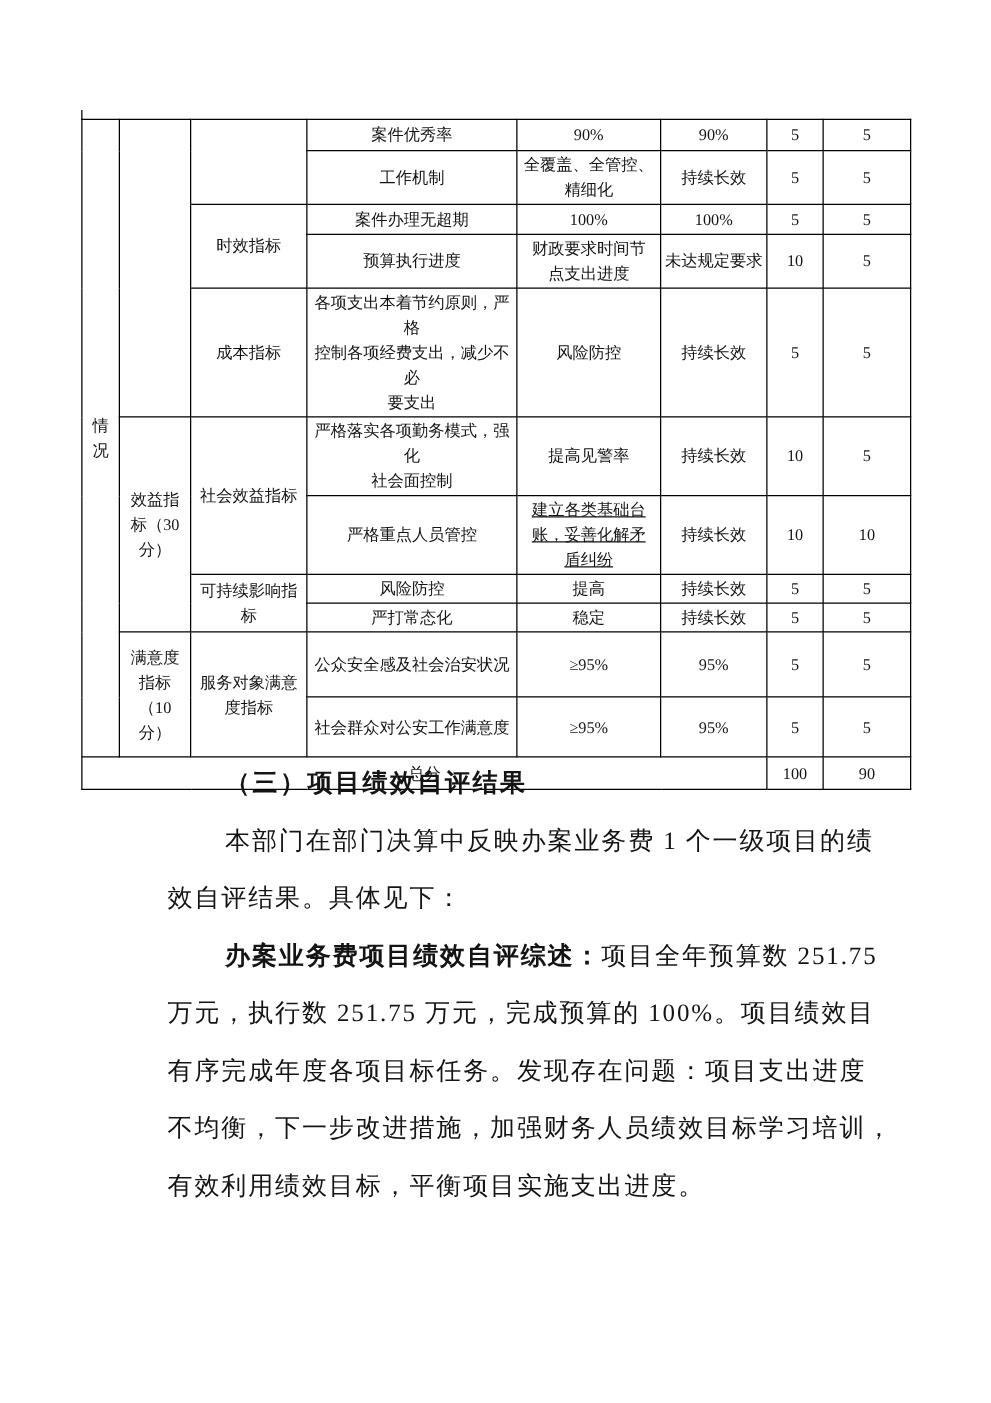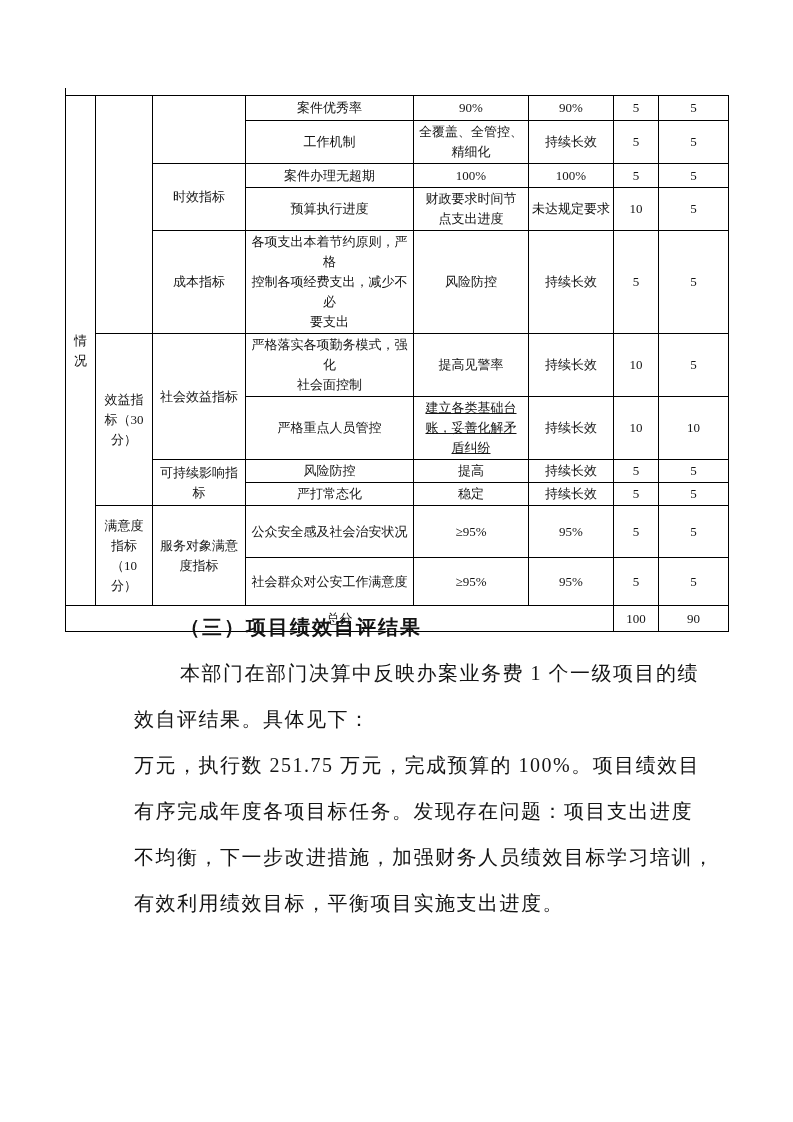--- a/index.html
+++ b/index.html
@@ -167,19 +167,20 @@
         <td>100</td>
         <td>90</td>
       </tr>
     </tbody>
   </table>
 
   <div class="body-text">
     <h3 class="heading indent">（三）项目绩效自评结果</h3>
     <div class="line indent">本部门在部门决算中反映办案业务费 1 个一级项目的绩</div>
     <div class="line">效自评结果。具体见下：</div>
+    <div class="line indent"><span class="bold">办案业务费项目绩效自评综述：</span><span>项目全年预算数 251.75</span></div>
     <div class="line">万元，执行数 251.75 万元，完成预算的 100%。项目绩效目</div>
     <div class="line">有序完成年度各项目标任务。发现存在问题：项目支出进度</div>
     <div class="line">不均衡，下一步改进措施，加强财务人员绩效目标学习培训，</div>
     <div class="line">有效利用绩效目标，平衡项目实施支出进度。</div>
   </div>
 
 </div>
 
 </body></html>

